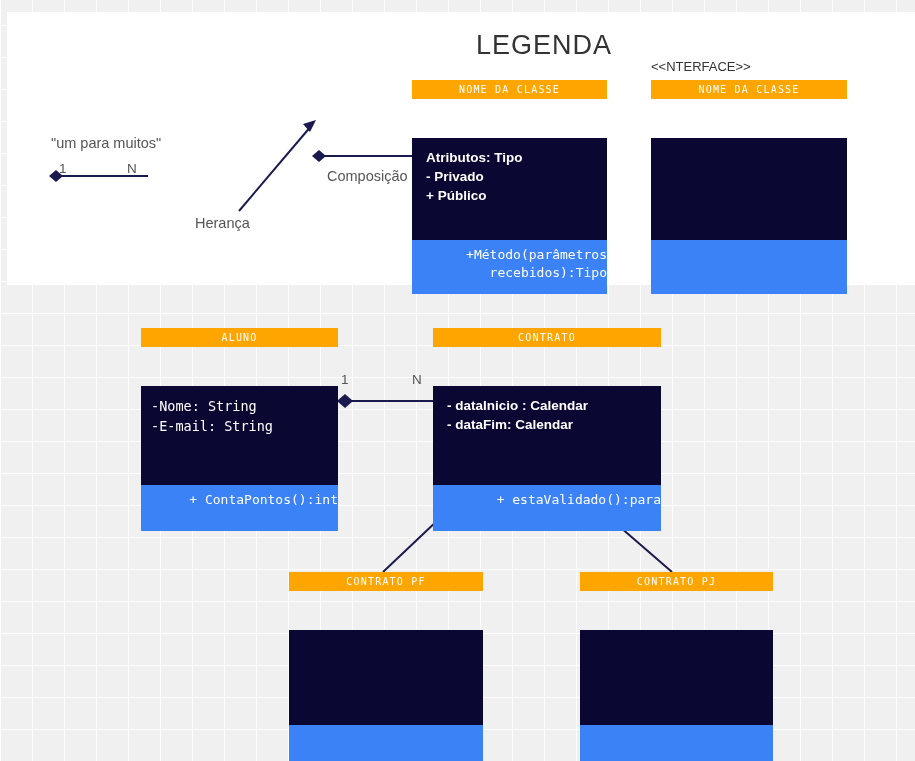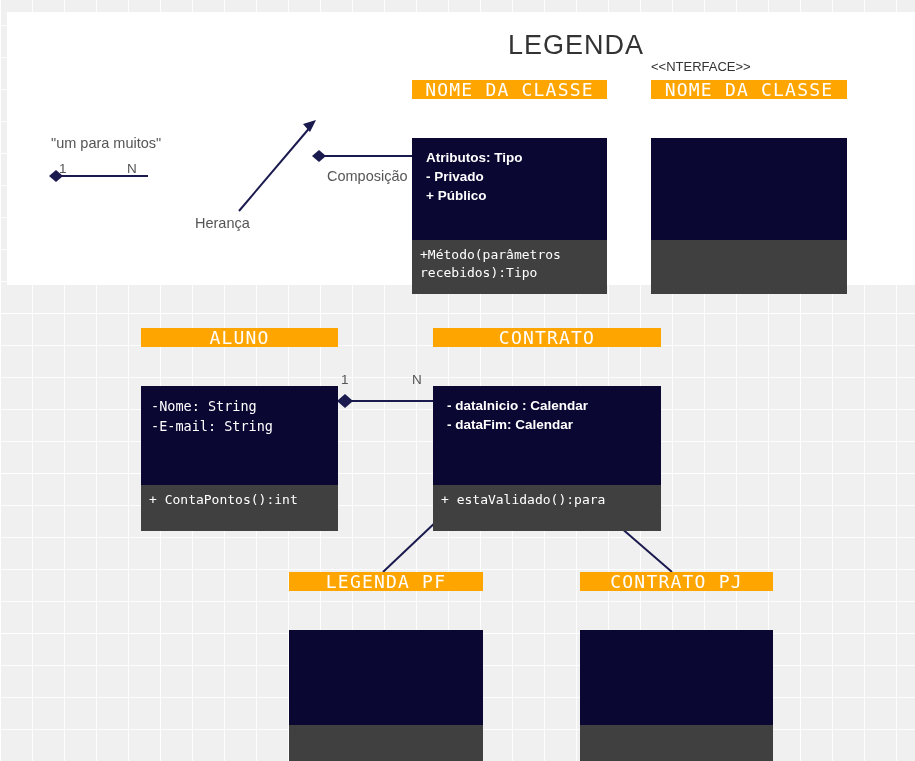--- a/index.html
+++ b/index.html
@@ -34,62 +34,63 @@
     top: 12px;
     width: 908px;
     height: 273px;
     background: #ffffff;
   }
   .legend-title {
     position: absolute;
     left: 437px;
     top: 18px;
     width: 200px;
-    text-align: right;
+    text-align: center;
     font-size: 27px;
     letter-spacing: 1px;
     color: #333333;
     font-family: "Liberation Sans", sans-serif;
     white-space: nowrap;
   }
 
   
   .uml-box { position: absolute; }
   .uml-header {
     background: #FFA500;
     color: #ffffff;
     font-family: "DejaVu Sans Mono", monospace;
-    font-size: 18px;
+    font-size: 10px;
     letter-spacing: 1.2px;
     text-align: center;
     line-height: 19px;
     height: 19px;
     overflow: hidden;
     white-space: nowrap;
   }
   .uml-attrs {
     background: #0A0733;
     color: #ffffff;
     font-family: "Liberation Sans", sans-serif;
     font-weight: bold;
     font-size: 13.5px;
     padding: 10px 0 0 14px;
     box-sizing: border-box;
     overflow: hidden;
     margin-top: 39px;
   }
   .uml-attrs .line { line-height: 19px; white-space: nowrap; }
   .uml-methods {
-    background: #404040;
+    background: #3b82f6;
     color: #ffffff;
     font-family: "DejaVu Sans Mono", monospace;
     font-size: 13px;
     padding: 6px 0 0 8px;
     box-sizing: border-box;
     overflow: hidden;
+    text-align: right;
   }
   .uml-methods .line { line-height: 18px; white-space: nowrap; }
 
   
   .mono-attrs {
     font-family: "DejaVu Sans Mono", monospace;
     font-weight: normal;
     font-size: 13.5px;
     padding-left: 10px;
   }
@@ -215,21 +216,21 @@
     <div class="uml-attrs" style="height:99px;">
       <div class="line">- dataInicio : Calendar</div>
       <div class="line">- dataFim: Calendar</div>
     </div>
     <div class="uml-methods" style="height:46px;">
       <div class="line">+ estaValidado():para</div>
     </div>
   </div>
 
   <div class="uml-box" style="left:289px; top:572px; width:194px;">
-    <div class="uml-header">LEGENDA PF</div>
+    <div class="uml-header">CONTRATO PF</div>
     <div class="uml-attrs" style="height:95px;"></div>
     <div class="uml-methods" style="height:50px;"></div>
   </div>
 
   <div class="uml-box" style="left:580px; top:572px; width:193px;">
     <div class="uml-header">CONTRATO PJ</div>
     <div class="uml-attrs" style="height:95px;"></div>
     <div class="uml-methods" style="height:50px;"></div>
   </div>
 

